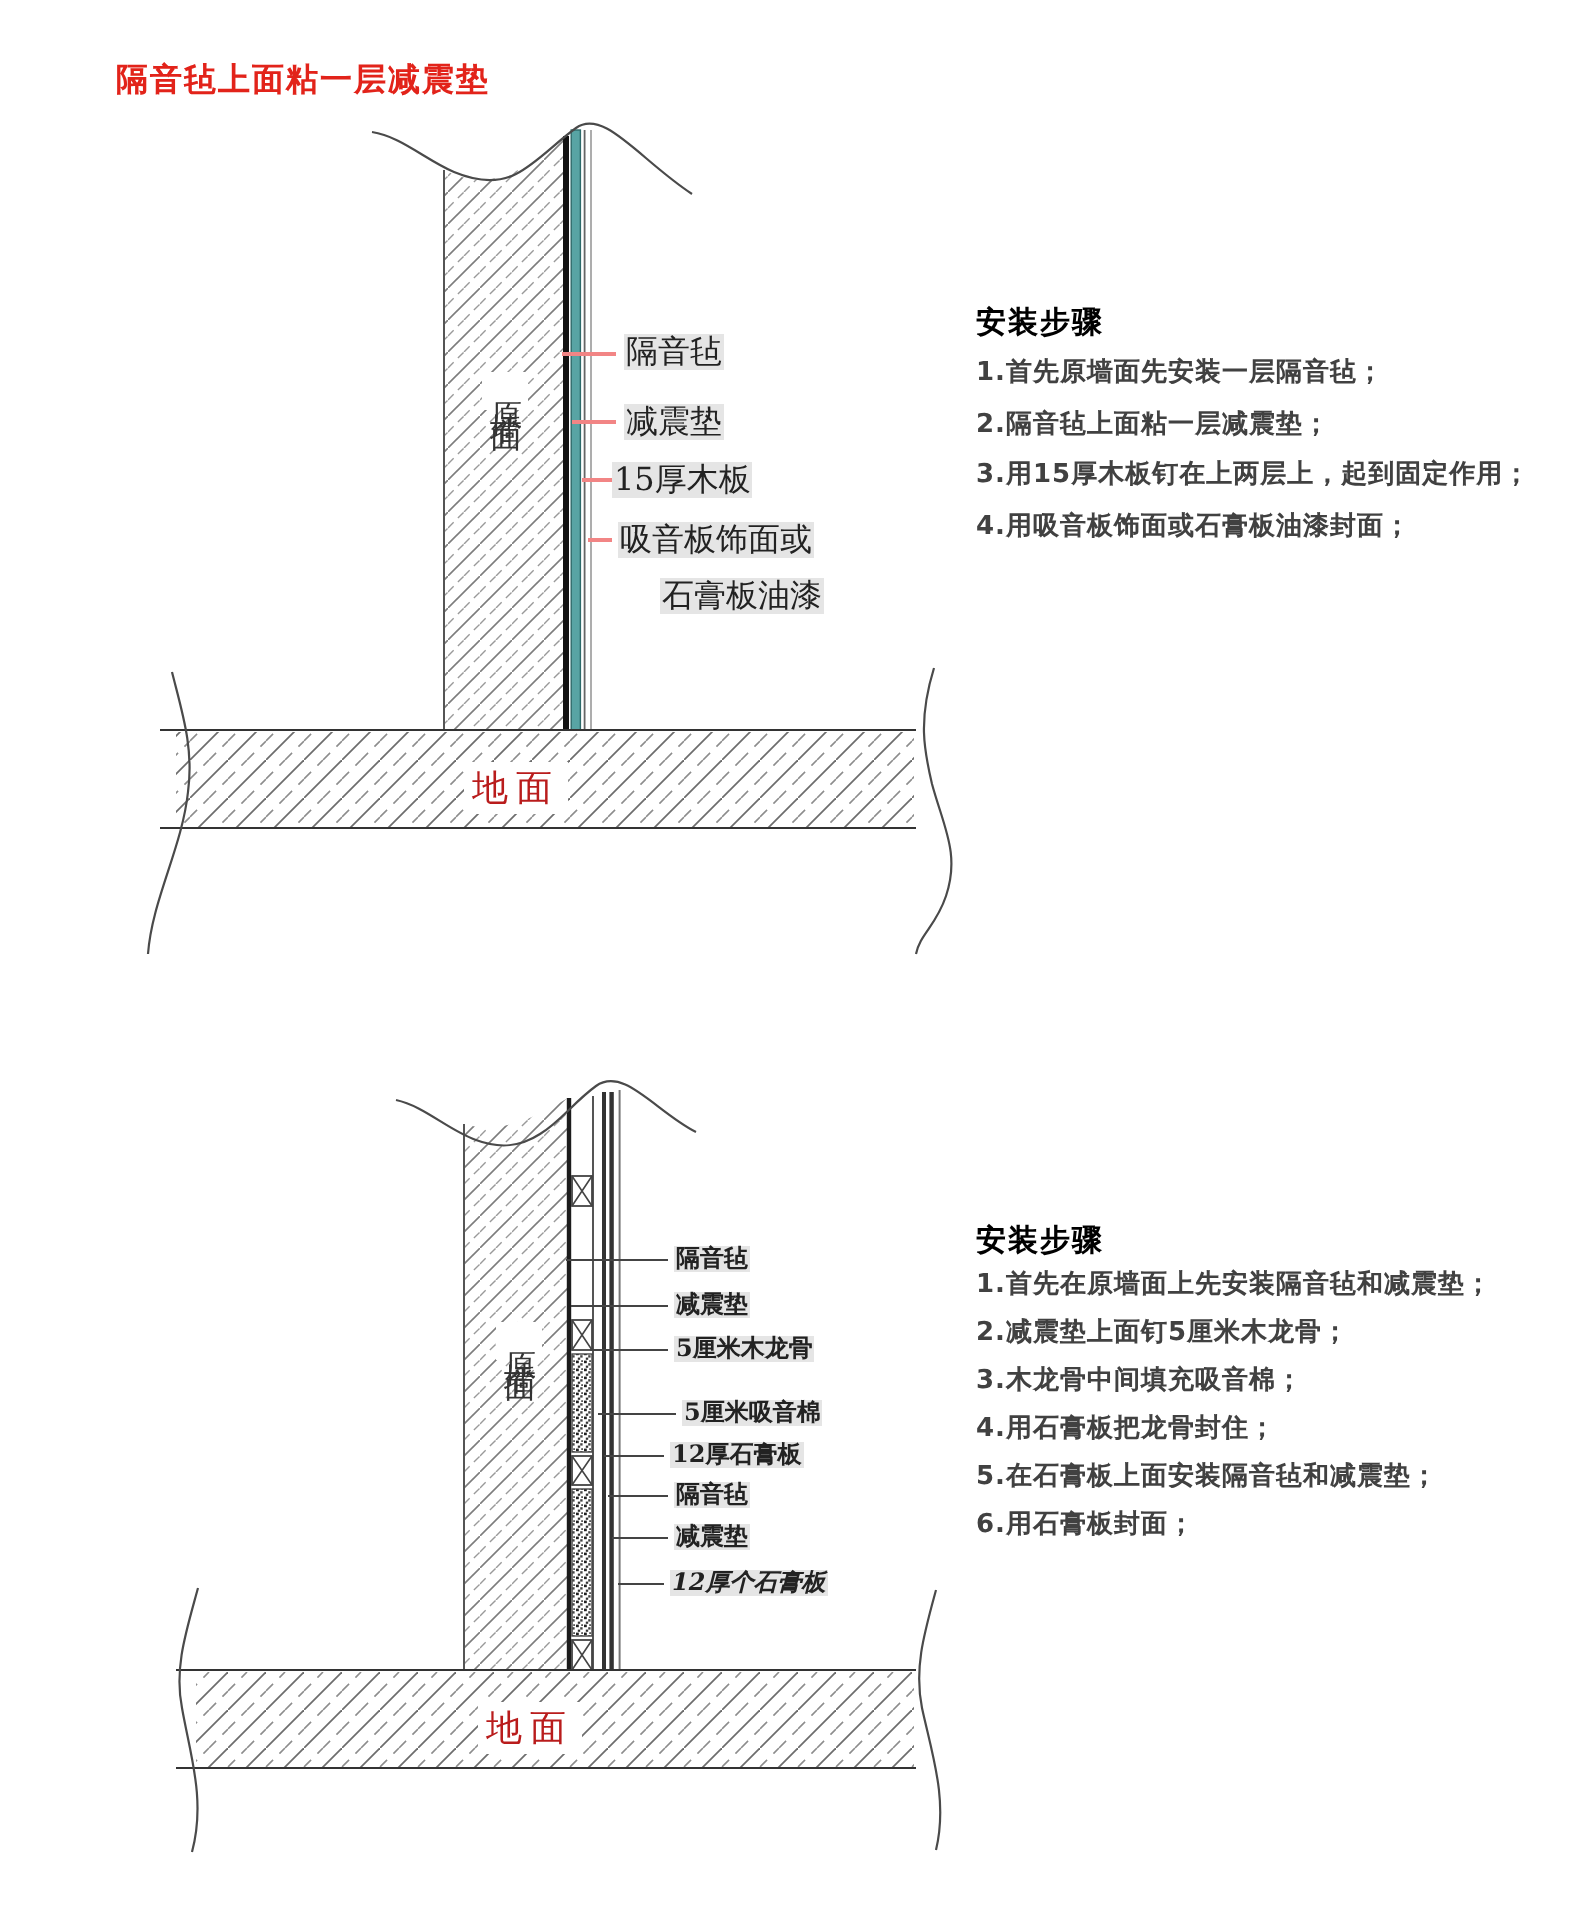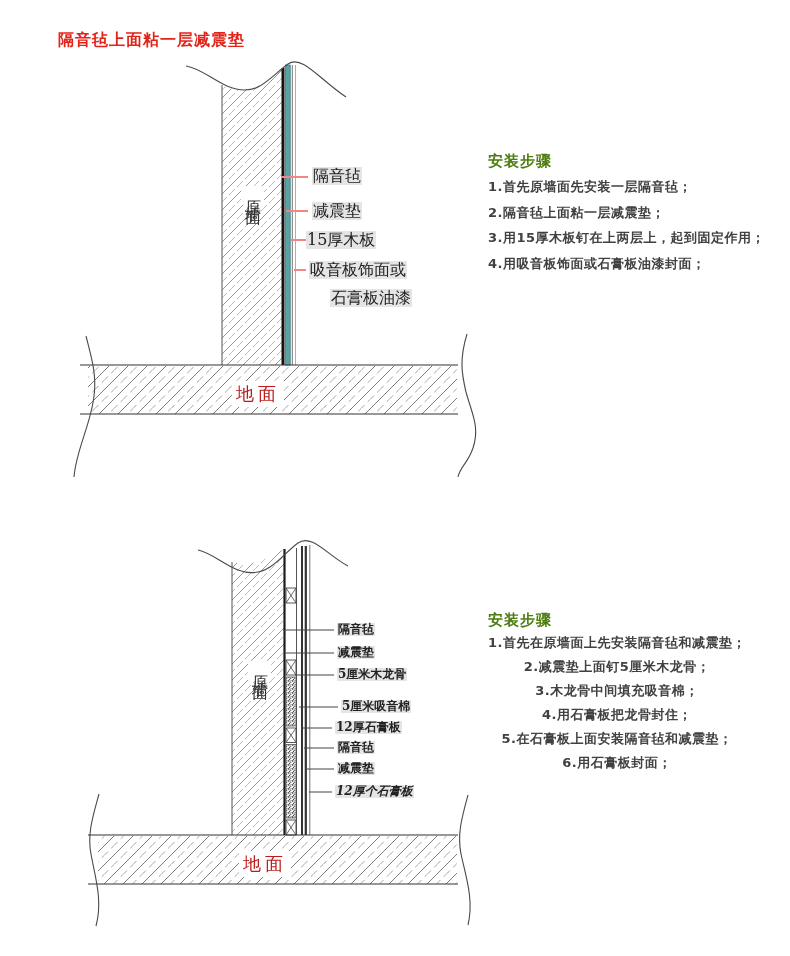--- a/index.html
+++ b/index.html
@@ -23,29 +23,29 @@
     font-family:"DejaVu Serif","Liberation Serif",serif;
     writing-mode:vertical-lr;text-orientation:upright;letter-spacing:5px;
     background:#ffffff;padding:2px 1px;
   }
   .floor-label{
     position:absolute;color:#b91c1c;font-size:18px;letter-spacing:4px;
     font-family:"DejaVu Serif","Liberation Serif",serif;
     background:#ffffff;padding:1px 4px;white-space:nowrap;
   }
   .steps-title{
-    position:absolute;color:#4d7c0f;font-size:15px;font-weight:bold;
+    position:absolute;color:#000000;font-size:15px;font-weight:bold;
     white-space:nowrap;letter-spacing:1px;
   }
   .steps{
     position:absolute;color:#414141;font-size:13px;font-weight:bold;
     white-space:nowrap;letter-spacing:0.5px;
   }
   .steps .step{line-height:25.5px;}
-  .steps.tight .step{line-height:24px;text-align:center;}
+  .steps.tight .step{line-height:24px;}
 </style>
 </head>
 <body>
 
 <div class="page">
 
   <svg class="linework" viewBox="0 0 790 956" aria-hidden="true">
     <defs>
       <pattern id="hw" width="16" height="16" patternUnits="userSpaceOnUse">
         <path d="M0,16 L16,0" stroke="#7d7d7d" stroke-width="0.8" fill="none"></path>

